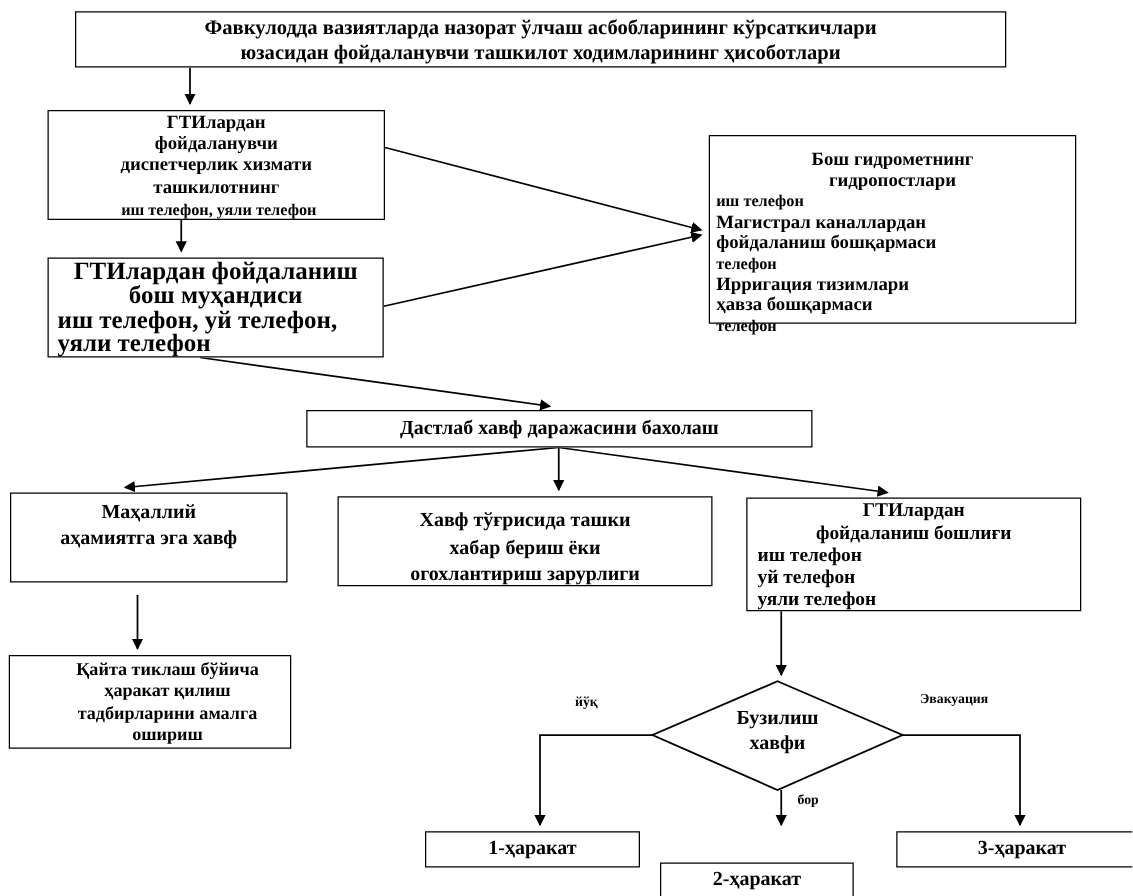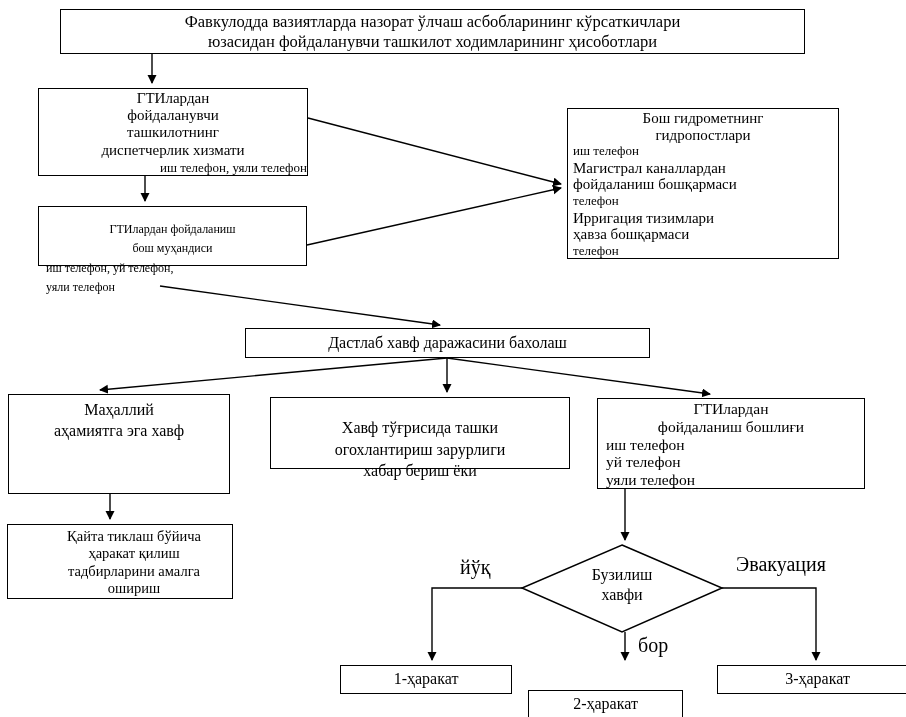--- a/index.html
+++ b/index.html
@@ -1,60 +1,60 @@
 <!DOCTYPE html>
 <html><head>
 <meta charset="utf-8">
 <style>
   html,body{margin:0;padding:0;background:#ffffff;}
   #canvas{
     position:relative;width:906px;height:717px;background:#ffffff;
-    font-family:"Liberation Serif",serif;font-weight:normal;color:#000;
+    font-family:"Liberation Serif",serif;font-weight:bold;color:#000;
     overflow:hidden;
   }
   #wires{position:absolute;left:0;top:0;z-index:0;}
   .node{
     position:absolute;background:#ffffff;border:1.6px solid #000;
     box-sizing:border-box;z-index:1;
   }
   .center{text-align:center;}
   .ln{white-space:nowrap;}
   
   .n-reports{left:60px;top:9px;width:745px;height:45px;font-size:16.5px;line-height:20px;padding-top:2px;}
   
   .n-dispatcher{left:38px;top:88px;width:270px;height:88px;font-size:15px;line-height:17.2px;padding-top:1px;}
-  .n-dispatcher .phones{font-size:13px;text-align:right;padding-left:4px;}
+  .n-dispatcher .phones{font-size:13px;text-align:center;padding-left:4px;}
   
-  .n-engineer{left:38px;top:206px;width:269px;height:60px;font-size:12px;line-height:19.3px;padding-top:13px;}
+  .n-engineer{left:38px;top:206px;width:269px;height:80px;font-size:20px;line-height:19.3px;padding-top:1px;}
   .n-engineer .phone{text-align:left;padding-left:7px;}
   
-  .n-hydromet{left:567px;top:108px;width:272px;height:151px;font-size:15px;line-height:16.6px;padding-top:1px;}
+  .n-hydromet{left:567px;top:108px;width:294px;height:151px;font-size:15px;line-height:16.6px;padding-top:11px;}
   .n-hydromet .body{text-align:left;padding-left:5px;}
   .n-hydromet .small{font-size:13px;}
   
   .n-assess{left:245px;top:328px;width:405px;height:30px;font-size:16px;line-height:27px;}
   
-  .n-local{left:8px;top:394px;width:222px;height:100px;font-size:16px;line-height:21px;padding-top:4px;}
-  .n-warning{left:270px;top:397px;width:300px;height:72px;font-size:16px;line-height:21.5px;padding-top:19px;}
+  .n-local{left:8px;top:394px;width:222px;height:72px;font-size:16px;line-height:21px;padding-top:4px;}
+  .n-warning{left:270px;top:397px;width:300px;height:72px;font-size:16px;line-height:21.5px;padding-top:8px;}
   .n-chief{left:597px;top:398px;width:268px;height:91px;font-size:15.5px;line-height:17.8px;padding-top:1px;}
   .n-chief .phone{text-align:left;padding-left:8px;}
   
   .n-restore{left:7px;top:524px;width:226px;height:75px;font-size:14.5px;line-height:17.4px;padding-top:3px;padding-left:28px;}
   
   .n-action{font-size:16px;line-height:26px;height:29px;}
   .n-action1{left:340px;top:665px;width:172px;}
   .n-action2{left:528px;top:665px;width:155px;margin-top:25px;}
   .n-action3{left:717px;top:665px;width:201px;}
   
   .diamond-label{
     position:absolute;left:540px;top:565px;width:164px;z-index:1;
     text-align:center;font-size:16px;line-height:19.5px;
   }
   
-  .edge-label{position:absolute;z-index:2;font-size:20px;white-space:nowrap;}
+  .edge-label{position:absolute;z-index:2;font-size:11px;white-space:nowrap;}
   .el-no{left:460px;top:556px;}
   .el-present{left:638px;top:634px;}
   .el-evac{left:736px;top:553px;}
 </style>
 </head>
 <body>
 
 <div id="canvas">
 
   <svg id="wires" width="906" height="717" viewBox="0 0 906 717" xmlns="http://www.w3.org/2000/svg">
@@ -82,22 +82,22 @@
   </svg>
 
   <div class="node n-reports center">
     <div class="ln">Фавкулодда вазиятларда назорат ўлчаш асбобларининг кўрсаткичлари</div>
     <div class="ln">юзасидан фойдаланувчи ташкилот ходимларининг ҳисоботлари</div>
   </div>
 
   <div class="node n-dispatcher center">
     <div class="ln">ГТИлардан</div>
     <div class="ln">фойдаланувчи</div>
+    <div class="ln">диспетчерлик хизмати</div>
     <div class="ln">ташкилотнинг</div>
-    <div class="ln">диспетчерлик хизмати</div>
     <div class="ln phones">иш телефон, уяли телефон</div>
   </div>
 
   <div class="node n-engineer center">
     <div class="ln">ГТИлардан фойдаланиш</div>
     <div class="ln">бош муҳандиси</div>
     <div class="ln phone">иш телефон, уй телефон,</div>
     <div class="ln phone">уяли телефон</div>
   </div>
 
@@ -117,22 +117,22 @@
     <div class="ln">Дастлаб хавф даражасини бахолаш</div>
   </div>
 
   <div class="node n-local center">
     <div class="ln">Маҳаллий</div>
     <div class="ln">аҳамиятга эга хавф</div>
   </div>
 
   <div class="node n-warning center">
     <div class="ln">Хавф тўғрисида ташки</div>
+    <div class="ln">хабар бериш ёки</div>
     <div class="ln">огохлантириш зарурлиги</div>
-    <div class="ln">хабар бериш ёки</div>
   </div>
 
   <div class="node n-chief center">
     <div class="ln">ГТИлардан</div>
     <div class="ln">фойдаланиш бошлиғи</div>
     <div class="ln phone">иш телефон</div>
     <div class="ln phone">уй телефон</div>
     <div class="ln phone">уяли телефон</div>
   </div>
 

